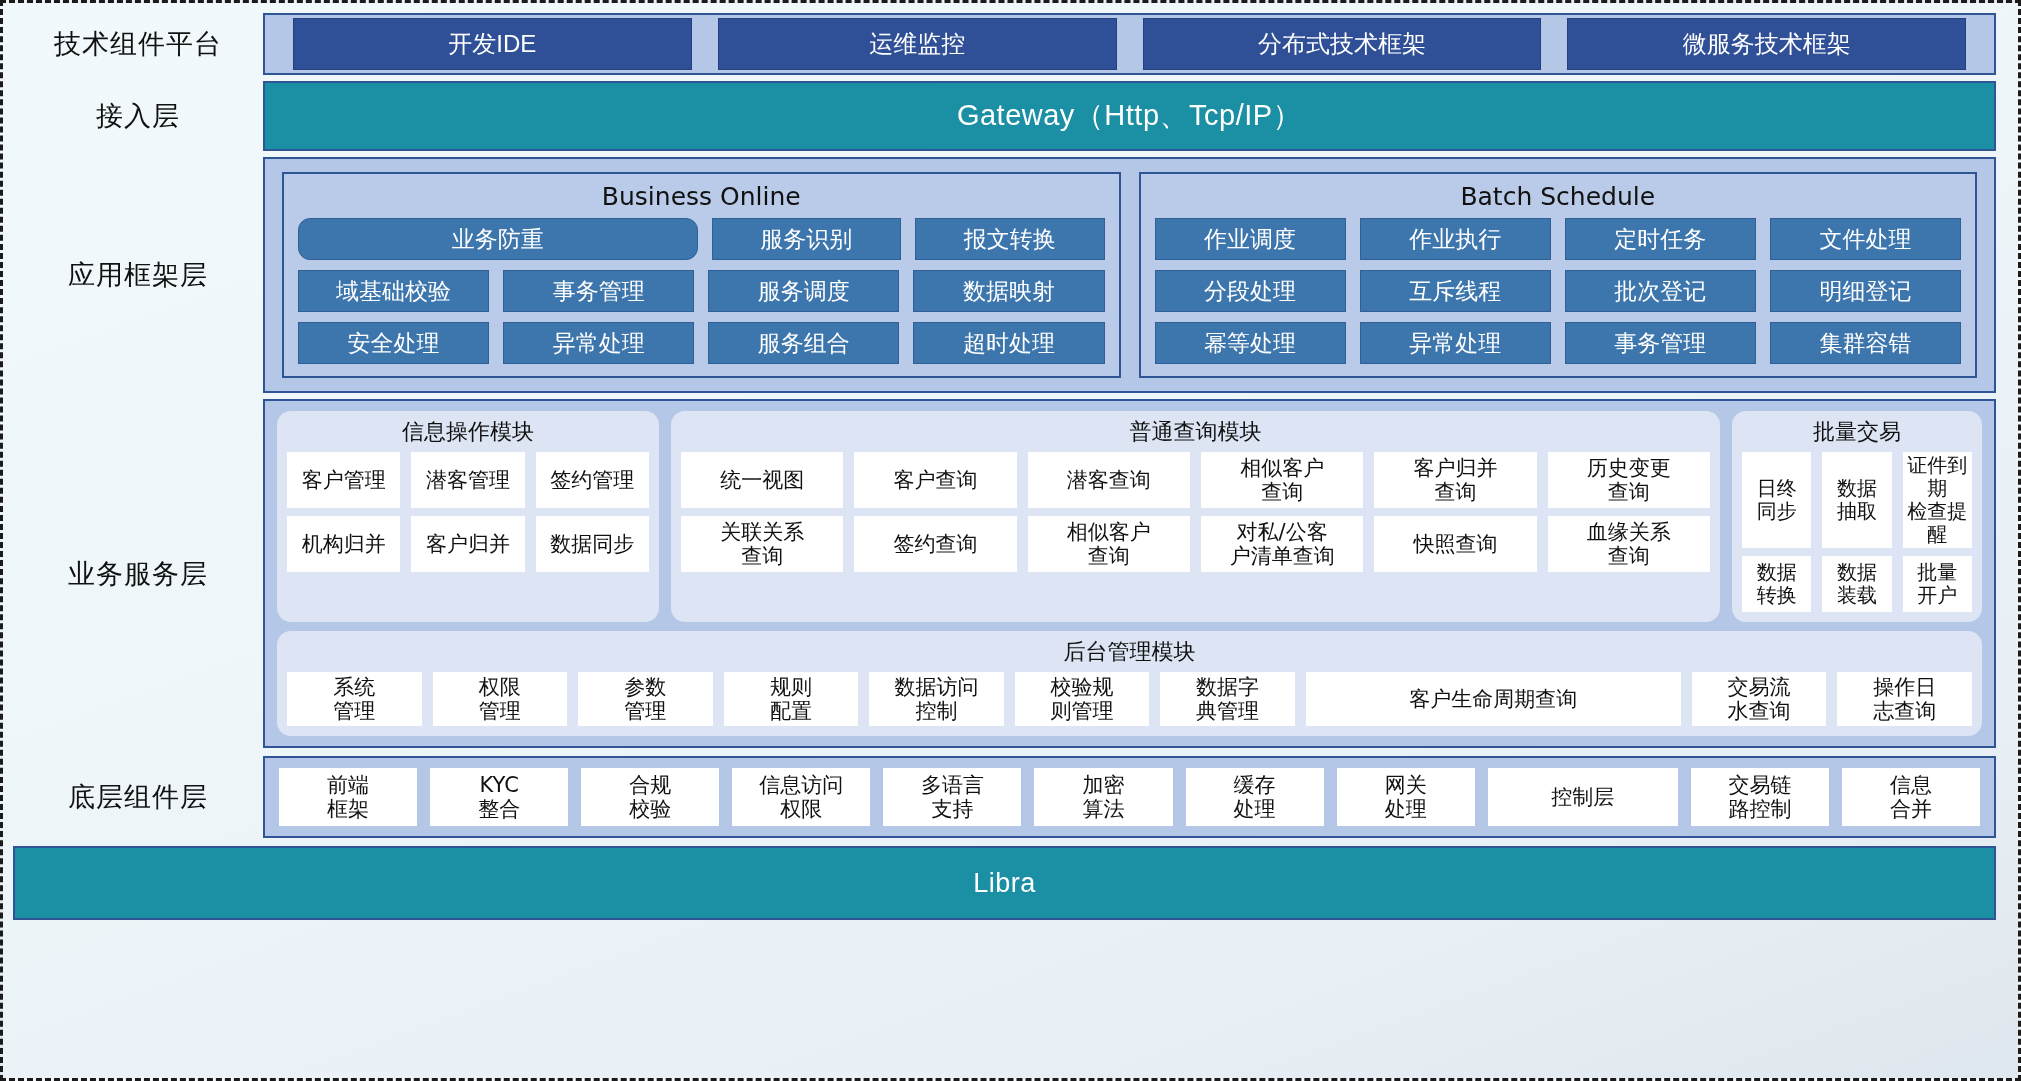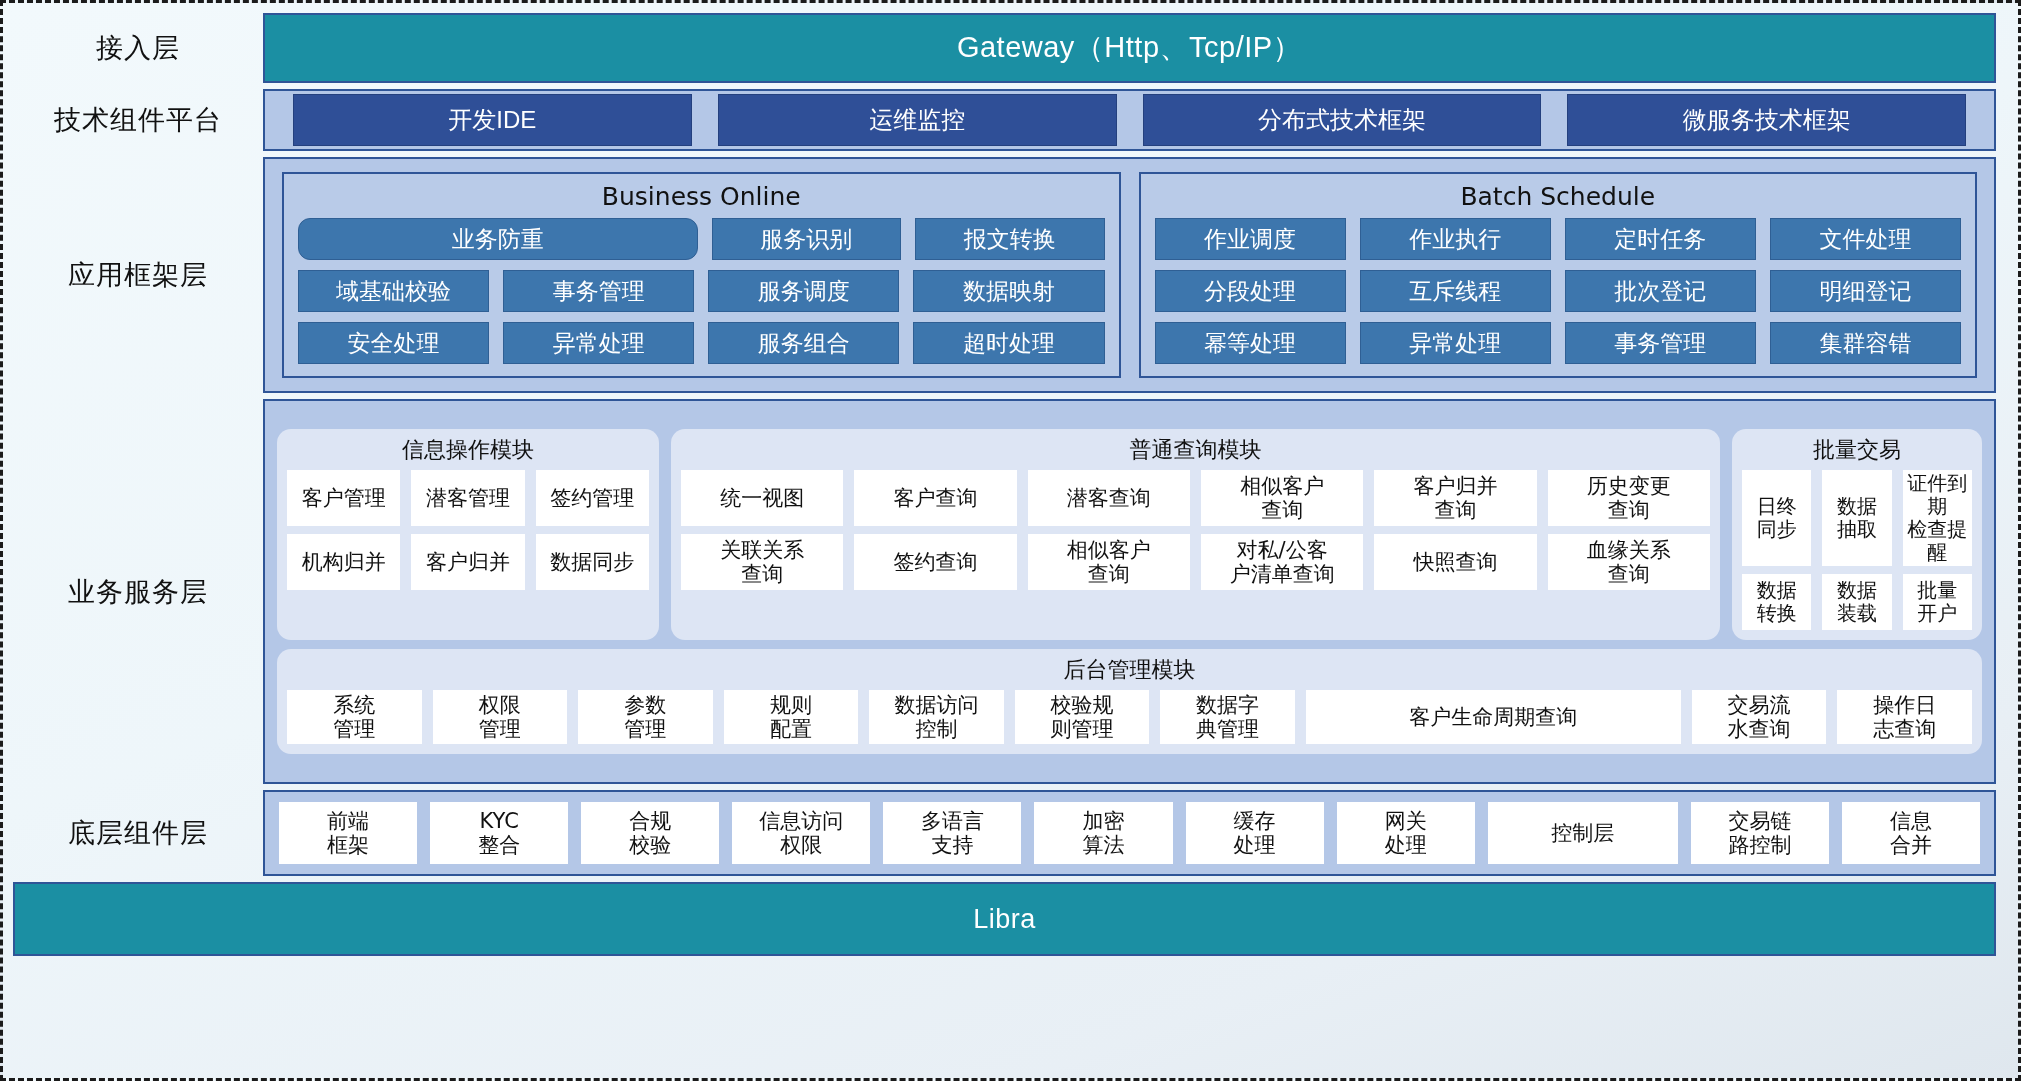--- a/index.html
+++ b/index.html
@@ -98,21 +98,21 @@
     display: flex; align-items: center; justify-content: center;
     flex: 1 1 0;
   }
   .chip-mid.span2 { flex: 2.12 1 0; border-radius: 12px; }
 
   
   .bs-outer {
     flex: 1;
     background: #b4c7e7;
     border: 2px solid #2f5597;
-    padding: 28px 12px;
+    padding: 10px 12px;
     display: flex; flex-direction: column; gap: 9px;
   }
   .bs-top { display: flex; gap: 12px; }
   .mod-card {
     background: #dde5f4;
     border-radius: 14px;
     padding: 6px 10px 10px 10px;
     display: flex; flex-direction: column;
   }
   .mod-title {
@@ -156,36 +156,36 @@
 
   .h-gw { height: 70px; }
   .h-tech { height: 62px; }
 </style>
 </head>
 <body>
 
 <div id="root">
   <div class="layers">
 
-    <div class="layer-row h-gw">
-      <div class="layer-label">接入层</div>
-      <div class="layer-body">
-        <div class="bar-teal">Gateway（Http、Tcp/IP）</div>
-      </div>
-    </div>
-
     <div class="layer-row h-tech">
       <div class="layer-label">技术组件平台</div>
       <div class="layer-body">
         <div class="panel-lightblue">
           <div class="chip-dark">开发IDE</div>
           <div class="chip-dark">运维监控</div>
           <div class="chip-dark">分布式技术框架</div>
           <div class="chip-dark">微服务技术框架</div>
         </div>
+      </div>
+    </div>
+
+    <div class="layer-row h-gw">
+      <div class="layer-label">接入层</div>
+      <div class="layer-body">
+        <div class="bar-teal">Gateway（Http、Tcp/IP）</div>
       </div>
     </div>
 
     <div class="layer-row" style="flex:0 0 218px;">
       <div class="layer-label">应用框架层</div>
       <div class="layer-body">
         <div class="panel-outer">
 
           <div class="group-box">
             <div class="group-title">Business Online</div>
@@ -336,21 +336,21 @@
 水查询</div>
               <div class="cell-white">操作日
 志查询</div>
             </div>
           </div>
 
         </div>
       </div>
     </div>
 
-    <div class="layer-row" style="flex:0 0 86px;">
+    <div class="layer-row" style="flex:0 0 86px;align-items:center;">
       <div class="layer-label">底层组件层</div>
       <div class="layer-body">
         <div class="bc-panel">
           <div class="cell-white">前端
 框架</div>
           <div class="cell-white">KYC
 整合</div>
           <div class="cell-white">合规
 校验</div>
           <div class="cell-white">信息访问

